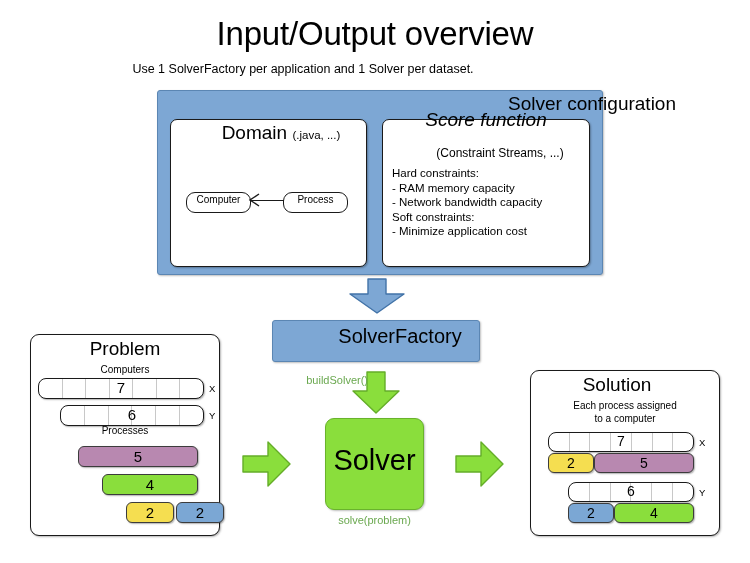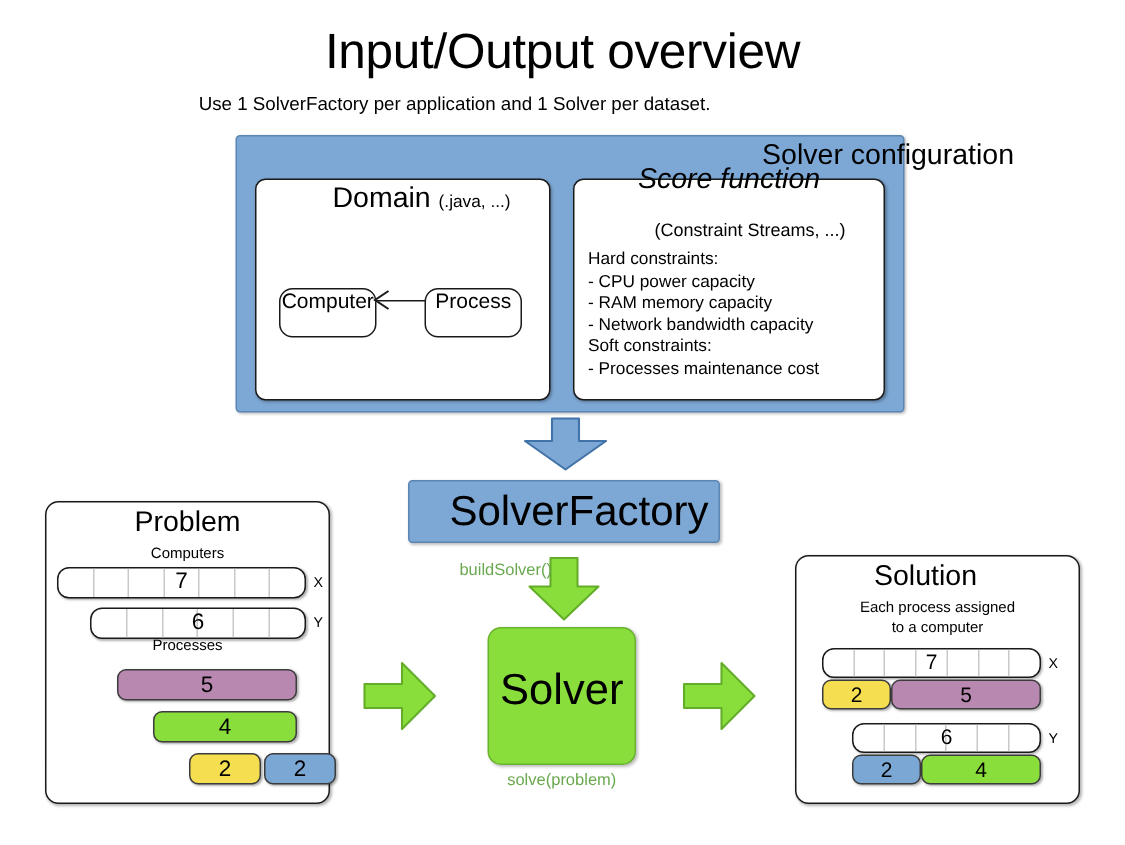--- a/index.html
+++ b/index.html
@@ -77,24 +77,24 @@
     left: 392px; top: 166px; width: 195px;
     font-size: 11.5px;
     line-height: 14.6px;
   }
 
   
   .uml-node {
     border: 1.3px solid #1a1a1a;
     border-radius: 9px;
     background: #ffffff;
-    height: 33px;
+    height: 21px;
     line-height: 14px;
     text-align: center;
-    font-size: 14px;
+    font-size: 10px;
     box-sizing: border-box;
   }
   #uml-computer { left: 186px; top: 192px; width: 65px; }
   #uml-process  { left: 283px; top: 192px; width: 65px; }
   #uml-link {
     left: 251px; top: 199.5px; width: 33px; height: 1.4px;
     background: #1a1a1a;
   }
   #uml-arrowhead { left: 248px; top: 192px; width: 12px; height: 16px; }
 
@@ -106,21 +106,22 @@
     left: 272px; top: 320px; width: 208px; height: 42px;
     background: #7da7d4;
     border: 1px solid #5b86b3;
     border-radius: 3px;
     box-sizing: border-box;
     box-shadow: 1px 1px 2px rgba(0,0,0,0.25);
   }
   #solver-factory-label {
     left: 272px; top: 325px; width: 228px;
     text-align: center;
-    font-size: 28px;
+    font-size: 20px;
+    padding-left: 14px;
   }
 
   
   #arrow-build-solver { left: 351px; top: 371px; width: 50px; height: 43px; }
   #build-solver-label {
     left: 288px; top: 374px; width: 80px;
     text-align: right;
     font-size: 11px;
     color: #6aa84f;
   }
@@ -256,25 +257,24 @@
 <div class="abs" id="uml-link"></div>
 <svg class="abs" id="uml-arrowhead" viewBox="0 0 12 16">
   <path d="M11,2 L2,8 L11,14" fill="none" stroke="#1a1a1a" stroke-width="1.4"></path>
 </svg>
 
 <div class="abs inner-card" id="score-card"></div>
 <div class="abs" id="score-title">Score function</div>
 <div class="abs" id="score-subtitle">(Constraint Streams, ...)</div>
 <div class="abs" id="score-constraints">
     <div>Hard constraints:</div>
-    <div>- CPU power capacity</div>
     <div>- RAM memory capacity</div>
     <div>- Network bandwidth capacity</div>
     <div>Soft constraints:</div>
-    <div>- Processes maintenance cost</div>
+    <div>- Minimize application cost</div>
   </div>
 
 <svg class="abs" id="arrow-config-to-factory" viewBox="0 0 58 36">
   <path d="M20,1 L38,1 L38,16 L56,16 L29,35 L2,16 L20,16 Z" fill="#7da7d4" stroke="#4273a8" stroke-width="1.4" stroke-linejoin="round"></path>
 </svg>
 
 <div class="abs" id="solver-factory-box"></div>
 <div class="abs" id="solver-factory-label">SolverFactory</div>
 
 <svg class="abs" id="arrow-build-solver" viewBox="0 0 50 43">

